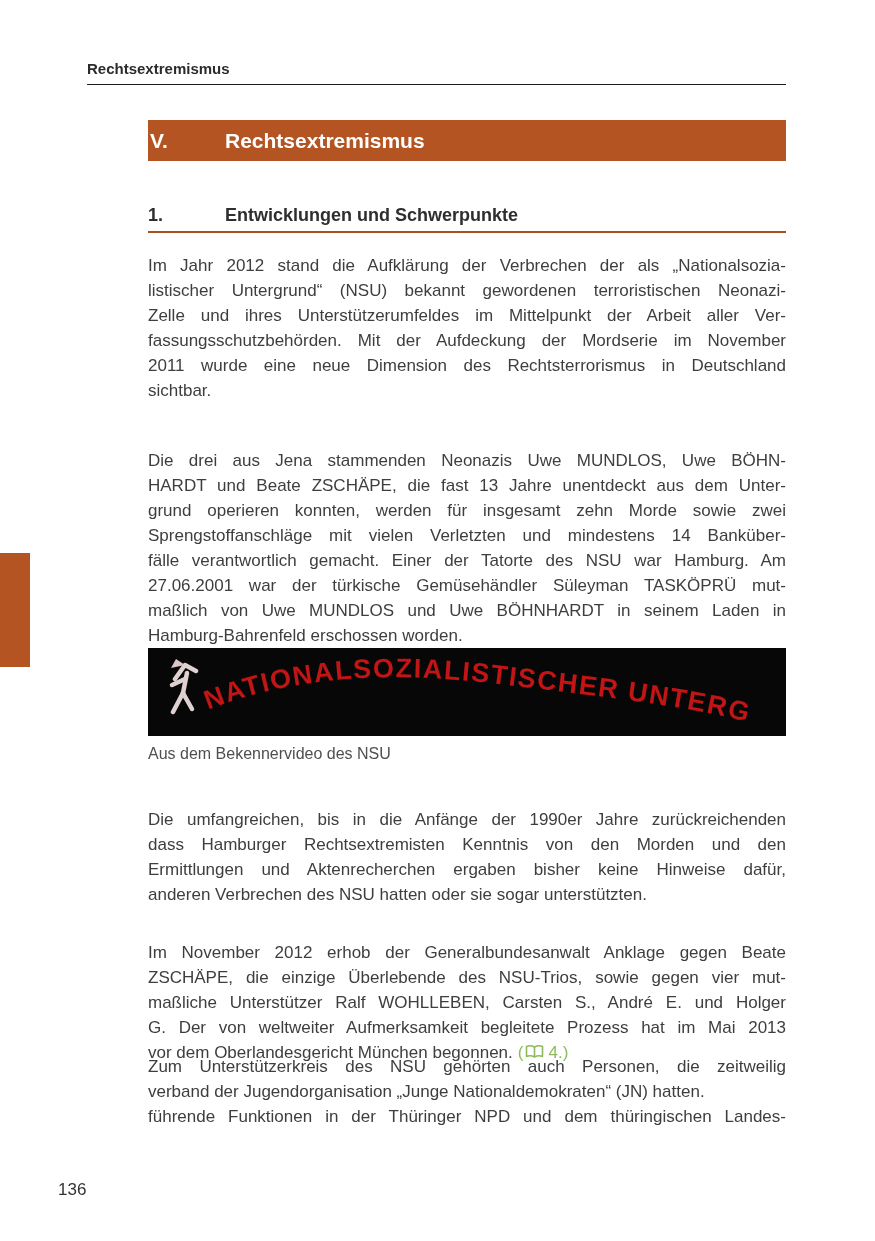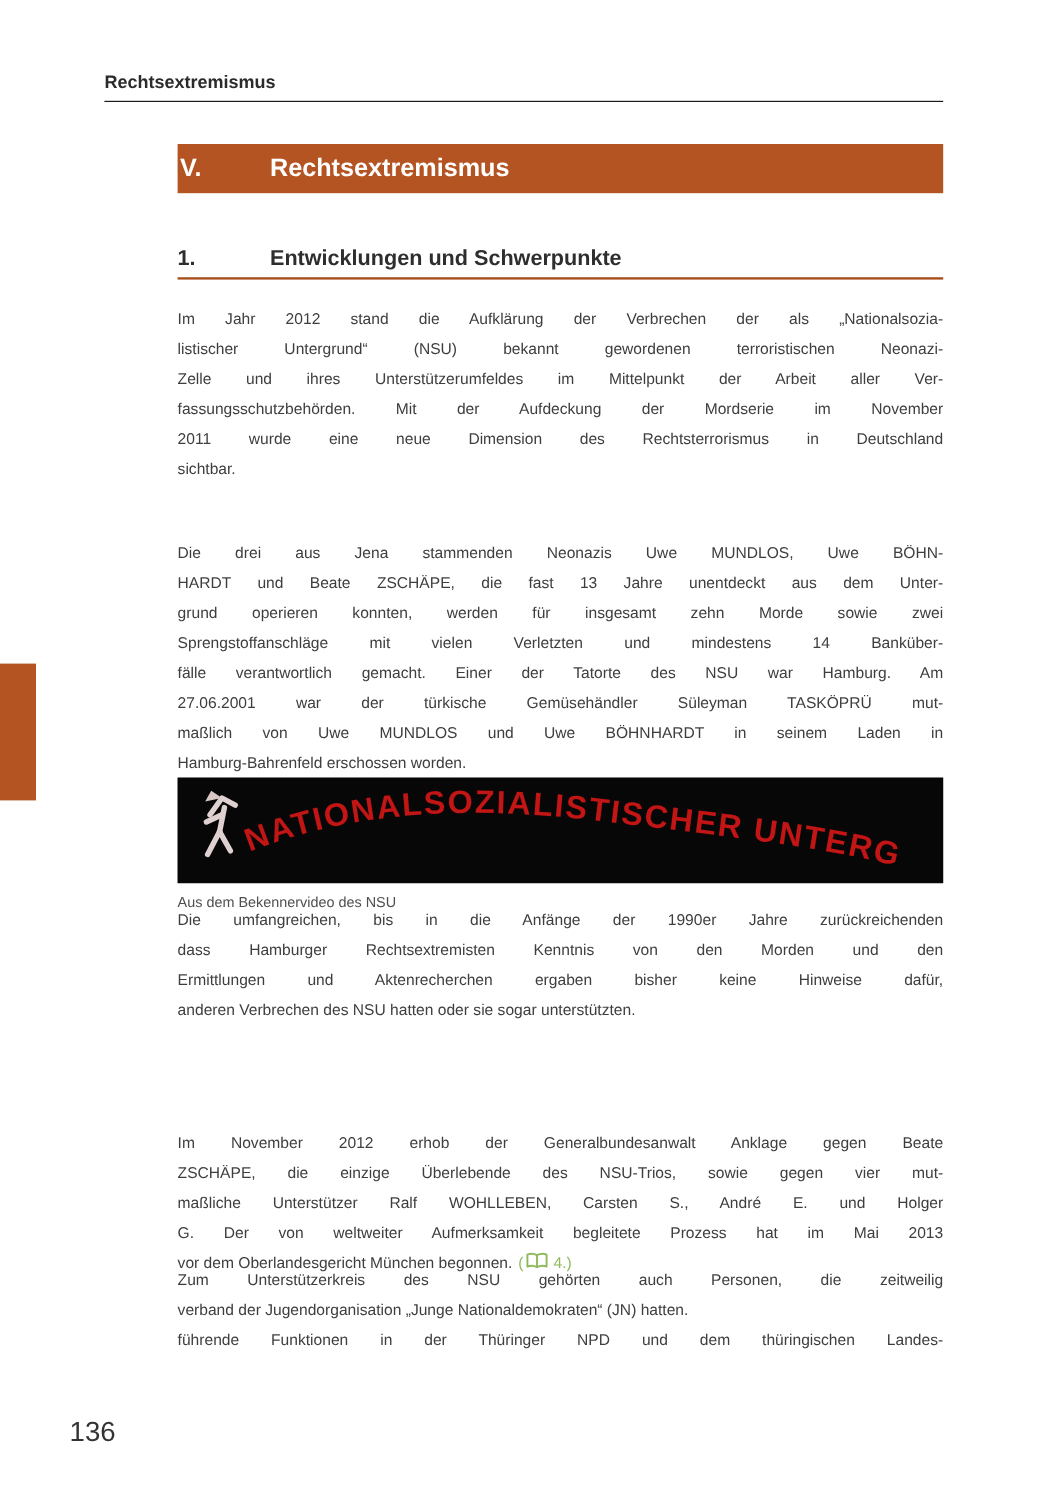--- a/index.html
+++ b/index.html
@@ -52,55 +52,55 @@
   }
   .section-heading .sec-title{
     font-size:18px;font-weight:bold;text-align:center;
   }
   .section-rule{
     position:absolute;left:148px;top:231px;width:638px;height:2px;background:var(--rule-red);
   }
 
   .para{
     position:absolute;left:148px;width:638px;
-    font-size:13px;line-height:25px;color:#3e3e3e;
+    font-size:17px;line-height:25px;color:#3e3e3e;
   }
   .para .line{
     text-align:justify;text-align-last:justify;
     white-space:normal;height:25px;overflow:visible;
   }
   .para .line.last{text-align-last:left;}
 
   .p1{top:253px;}
   .p2{top:448px;}
-  .p3{top:754px;}
+  .p3{top:807px;}
   .p4{top:940px;}
   .p5{top:1054px;}
 
   .nsu-figure{
     position:absolute;left:148px;top:648px;width:638px;height:88px;
     background:var(--fig-bg);
   }
   .nsu-figure svg{display:block;}
 
   .caption{
     position:absolute;left:148px;top:745px;width:638px;
-    font-size:12px;color:#4f4f4f;
+    font-size:16px;color:#4f4f4f;
   }
 
   .ref{
     color:var(--ref-green);white-space:nowrap;margin-left:5px;cursor:pointer;
   }
   .ref .book{
     display:inline-block;vertical-align:-1px;margin:0 4px 0 2px;
   }
 
   .page-number{
     position:absolute;left:58px;top:1180px;
-    font-size:23px;color:#333333;
+    font-size:17px;color:#333333;
   }
 </style>
 </head>
 <body>
 
 <div class="page">
 
   <div class="running-header">Rechtsextremismus</div>
   <div class="header-rule"></div>
 

